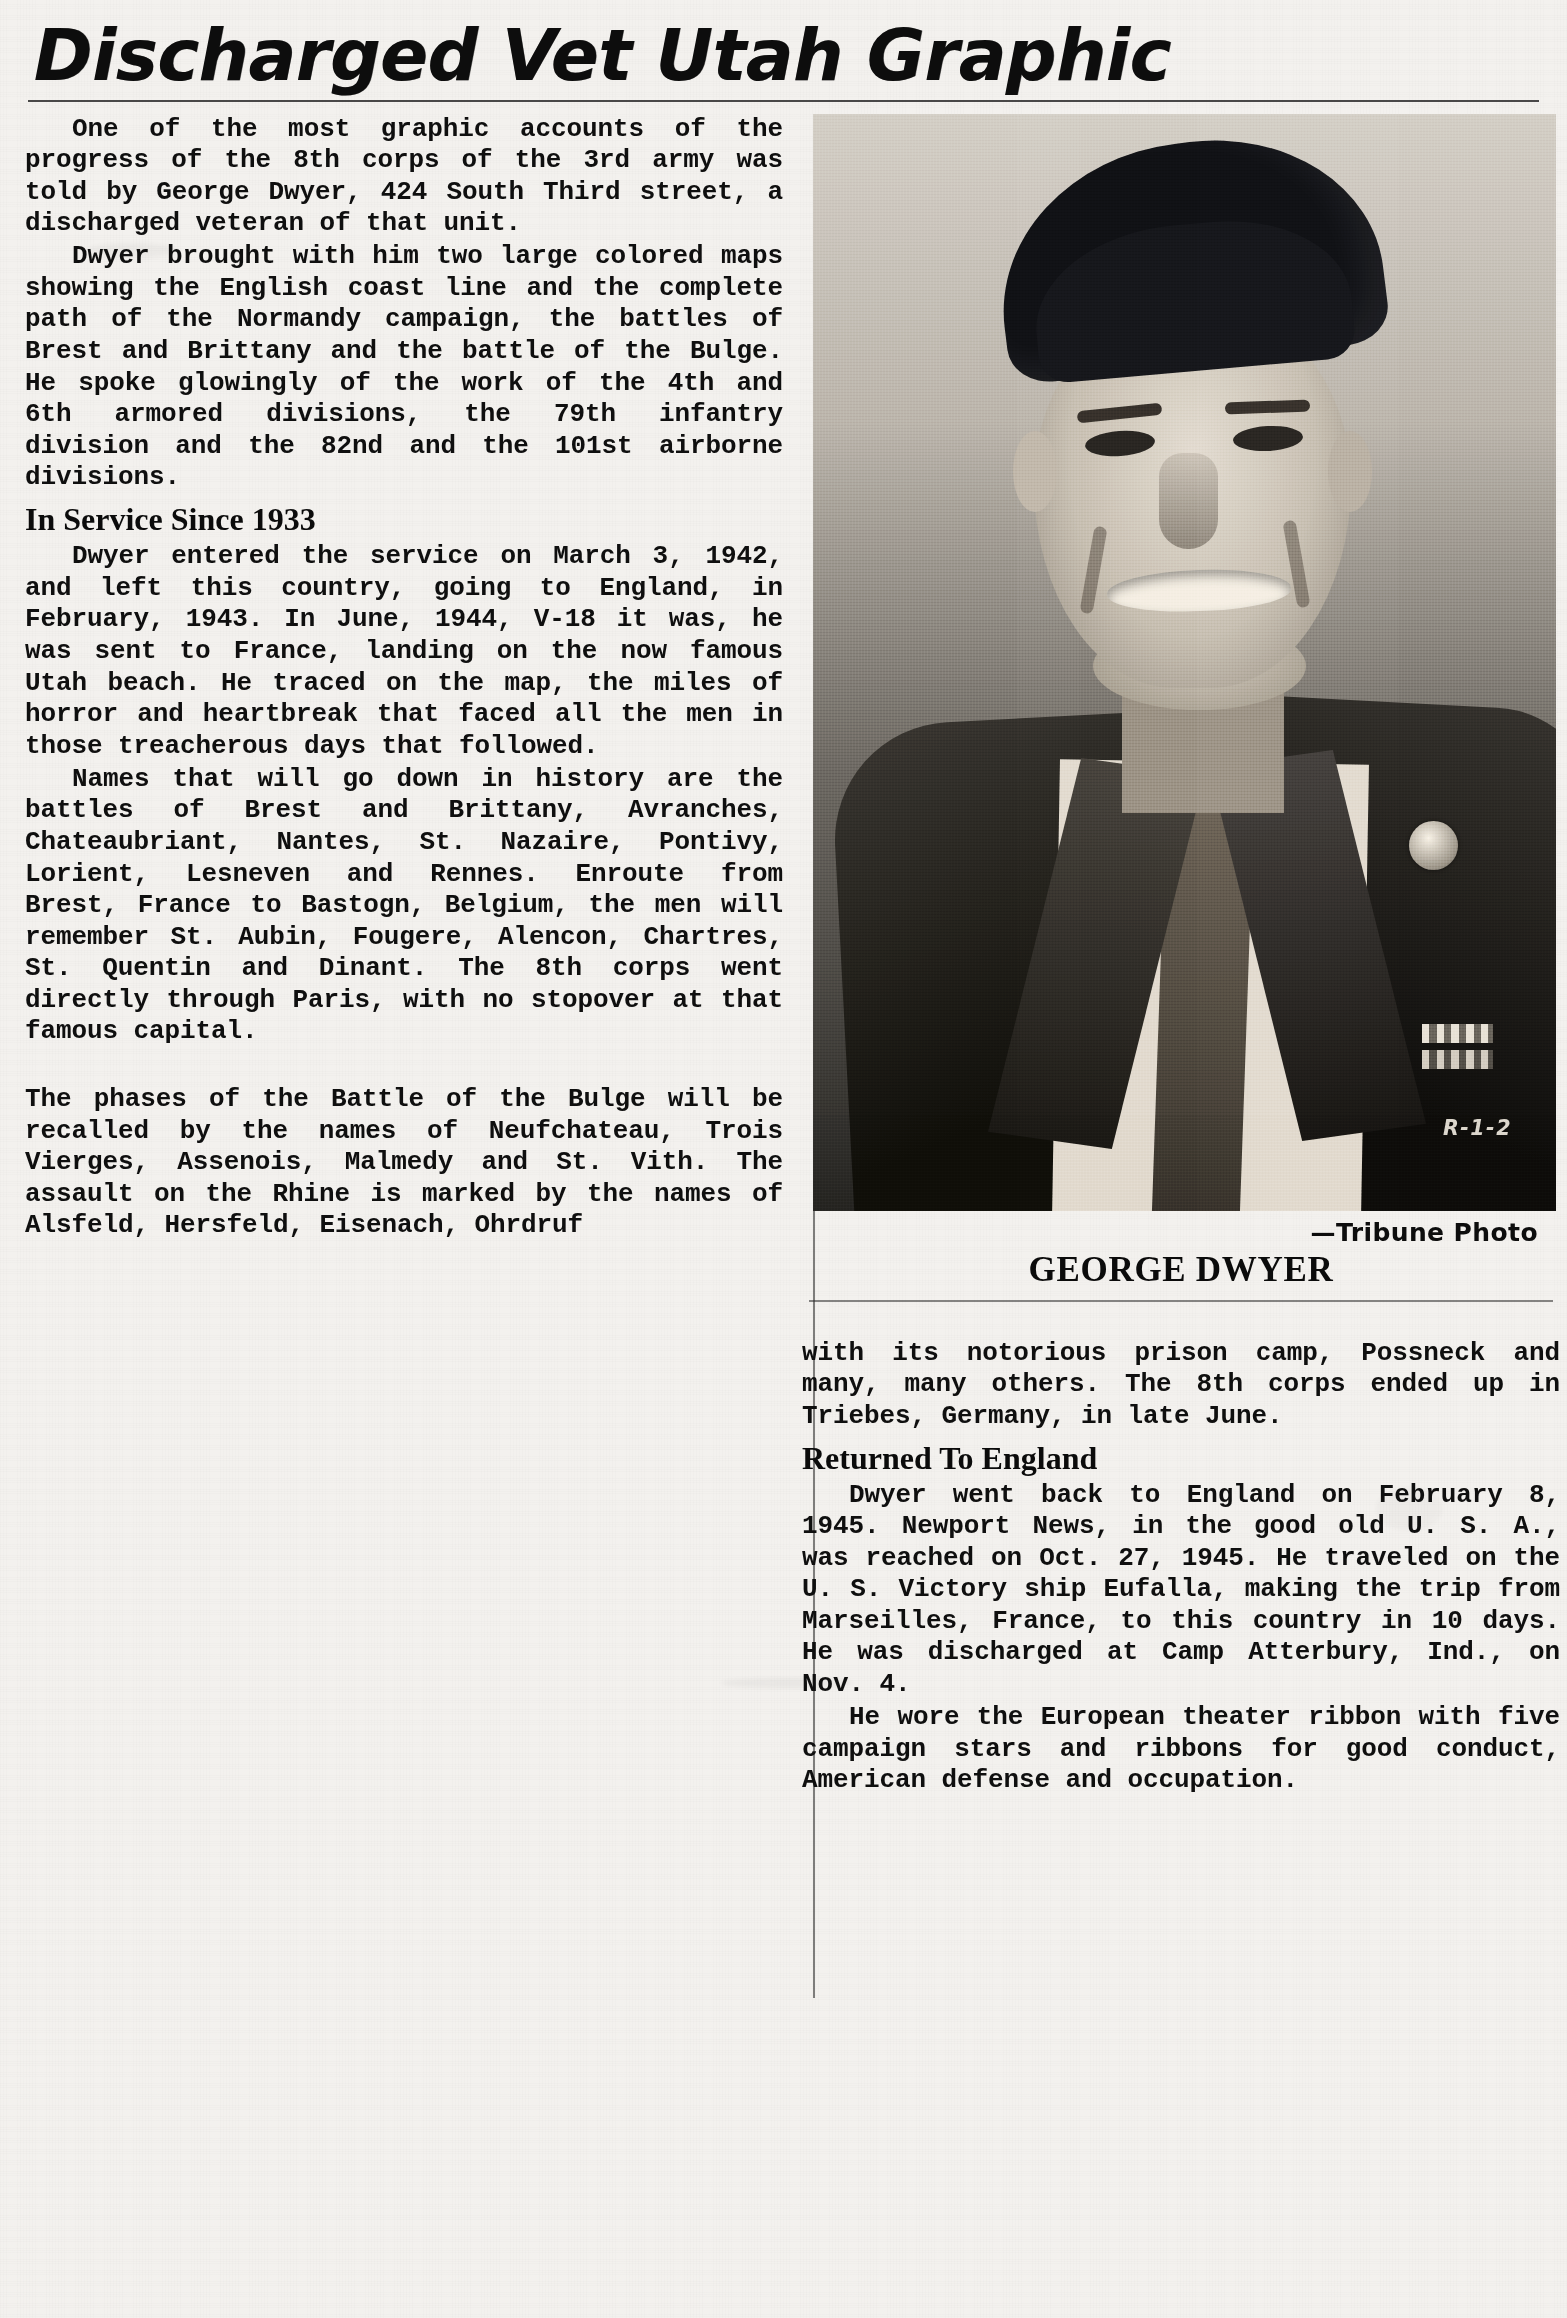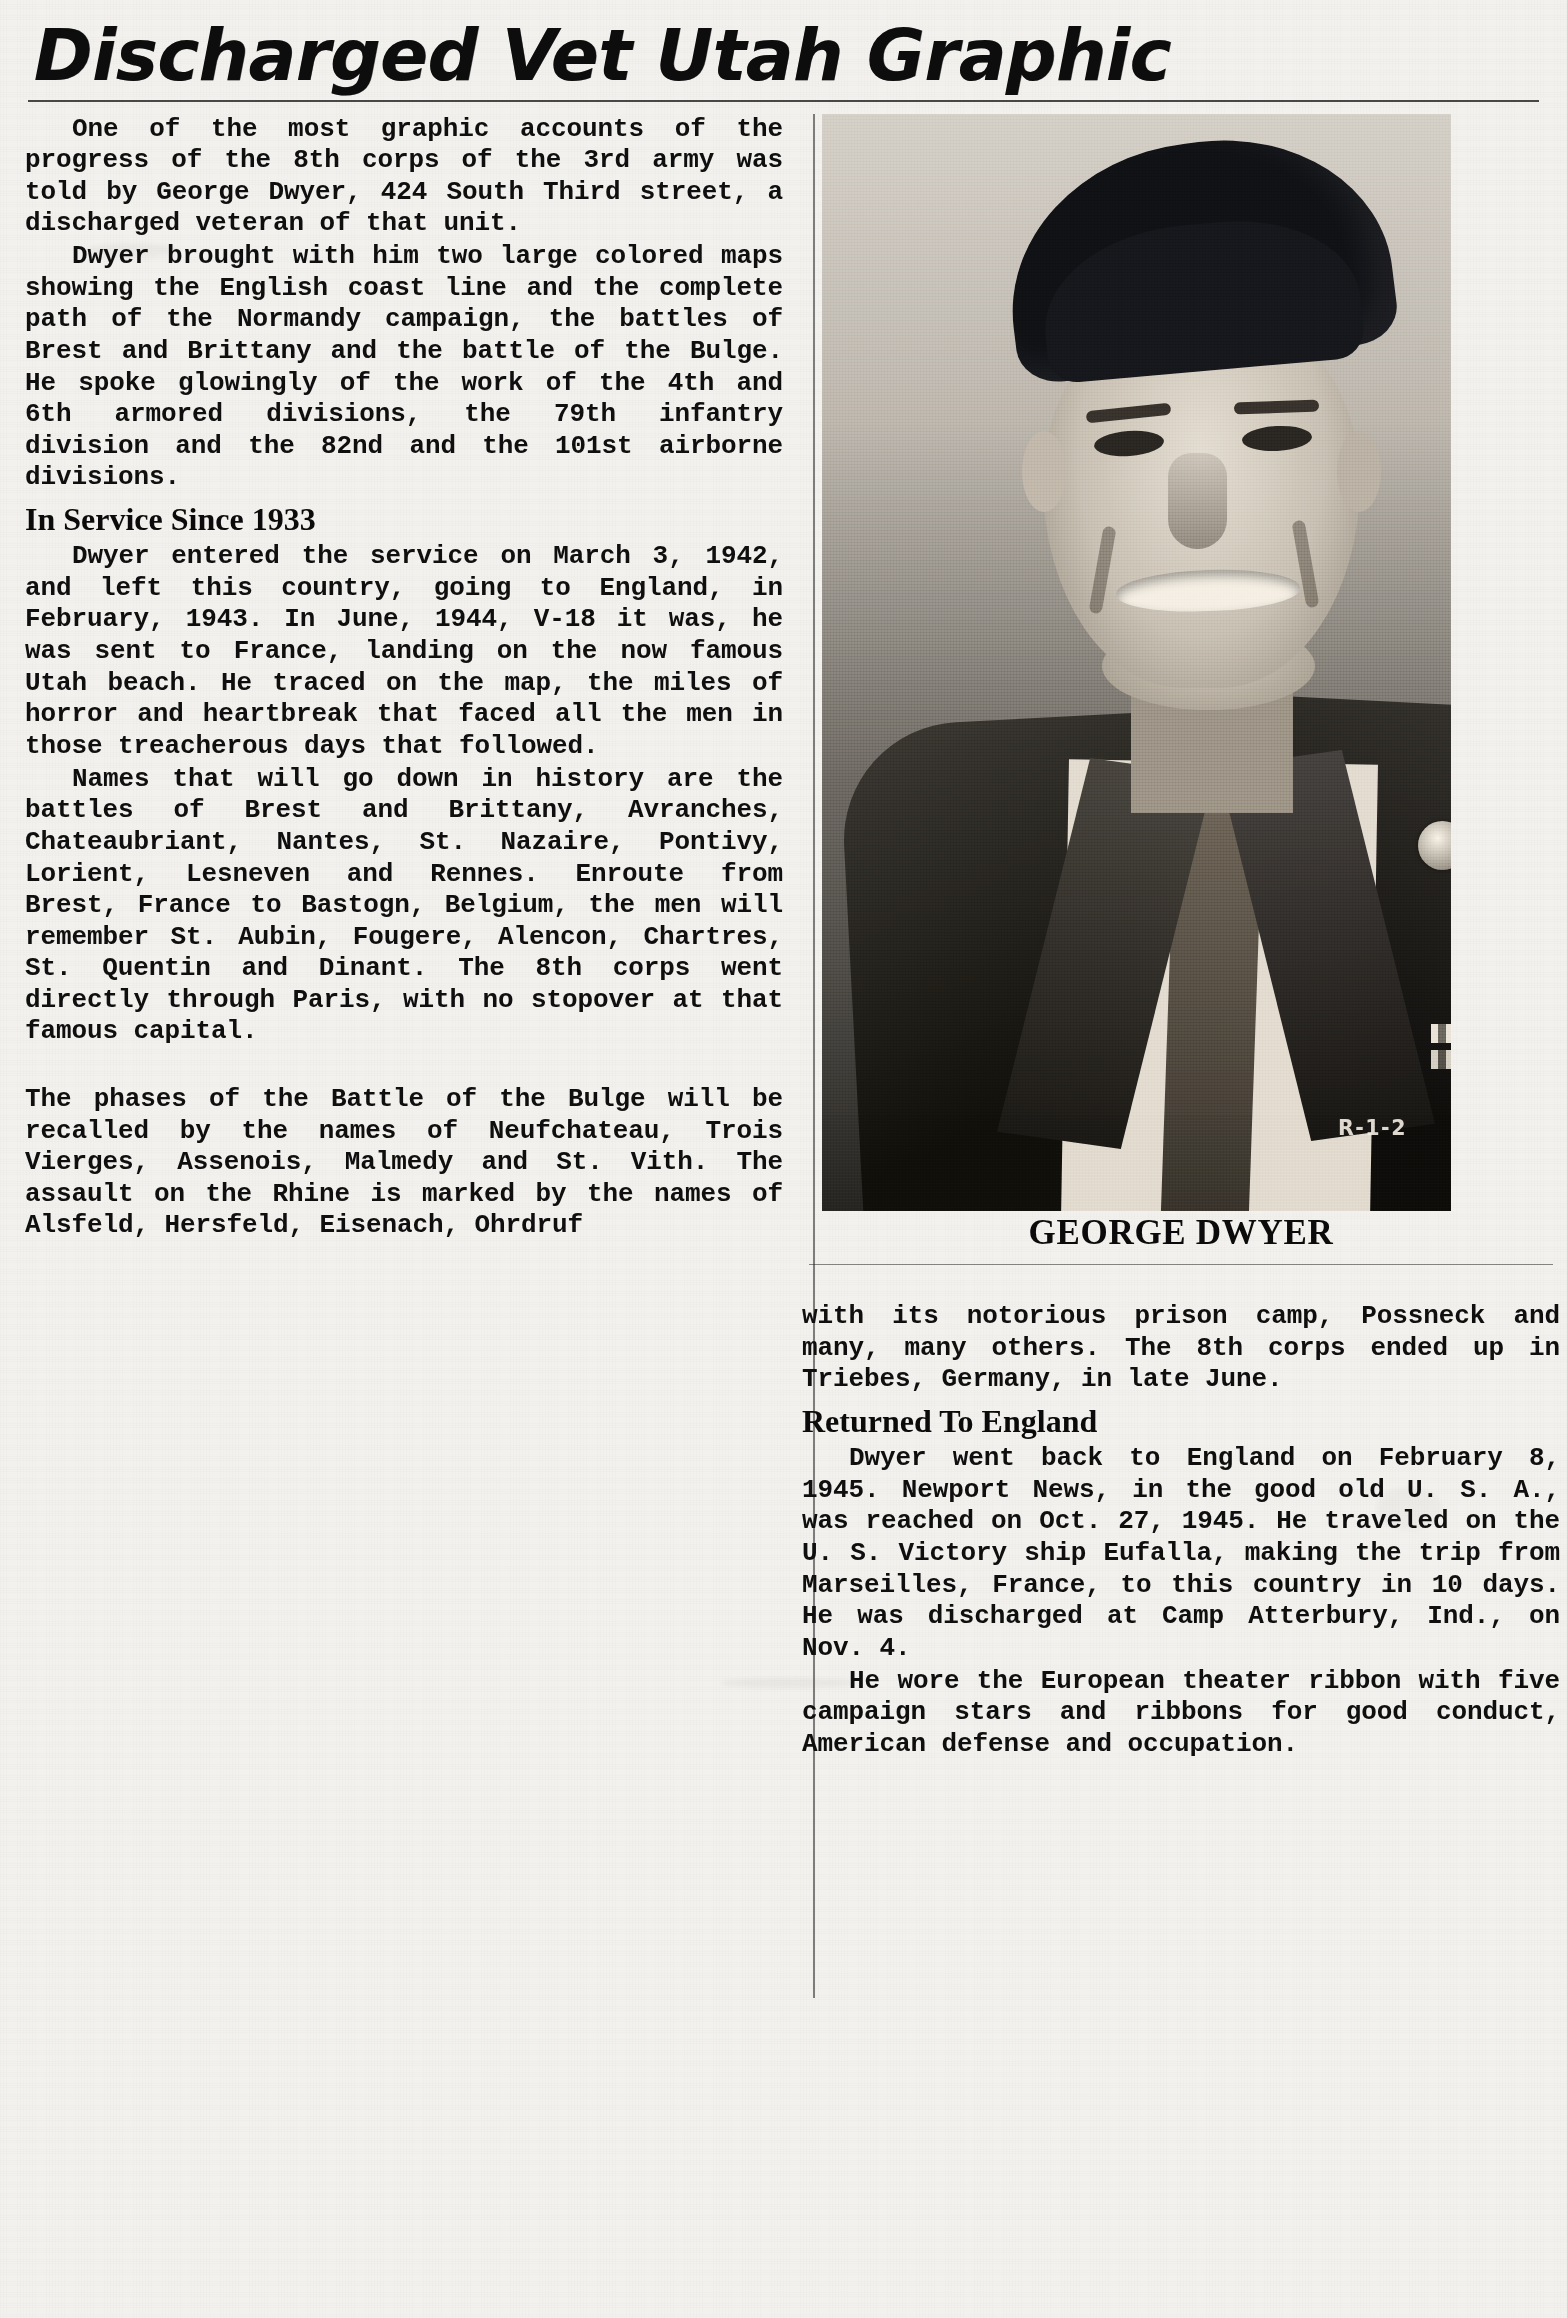--- a/index.html
+++ b/index.html
@@ -92,27 +92,28 @@
     margin: 7.4px 0 2.9px 0;
     letter-spacing: 0px;
     color: #0b0b0b;
   }
   .photo-wrap {
     width: 758px;
     margin: 0 0 2.9px 0;
   }
   .photo {
     position: relative;
-    width: 629px;
+    width: 743px;
     height: 1097px;
-    margin-left: 20px;
+    margin-left: 11px;
     background:
       radial-gradient(circle at 50% 34%, #d9d4cd 0%, #8e8a84 34%, #3b3a38 62%, #171717 85%);
     overflow: hidden;
     filter: contrast(1.05);
+    font-style: italic;
   }
   .grain {
     position: absolute;
     inset: 0;
     background-image:
       repeating-linear-gradient(0deg, rgba(255,255,255,0.05) 0px, rgba(255,255,255,0.05) 0.7px, rgba(0,0,0,0.05) 0.7px, rgba(0,0,0,0.05) 1.5px),
       repeating-linear-gradient(90deg, rgba(255,255,255,0.04) 0px, rgba(255,255,255,0.04) 0.7px, rgba(0,0,0,0.04) 0.7px, rgba(0,0,0,0.04) 1.5px);
     mix-blend-mode: overlay;
     opacity: 0.85;
   }
@@ -368,20 +369,21 @@
           <div class="p-smileline-r"></div>
           <div class="p-mouth"></div>
           <div class="p-pin"></div>
           <div class="p-ribbon"></div>
           <div class="p-ribbon2"></div>
           <div class="p-stamp">R-1-2</div>
           <div class="grain"></div>
         </div>
       </div>
 
+      <div class="photo-credit">—Tribune Photo</div>
       <div class="photo-caption">GEORGE DWYER</div>
       <div class="caption-rule"></div>
 
       <p class="body noindent">with its notorious prison camp, Possneck and many, many others. The 8th corps ended up in Triebes, Germany, in late June.</p>
 
       <h2 class="subhead">Returned To England</h2>
 
       <p class="body">Dwyer went back to England on February 8, 1945. Newport News, in the good old U. S. A., was reached on Oct. 27, 1945. He traveled on the U. S. Victory ship Eufalla, making the trip from Marseilles, France, to this country in 10 days. He was discharged at Camp Atterbury, Ind., on Nov. 4.</p>
       <p class="body">He wore the European theater ribbon with five campaign stars and ribbons for good conduct, American defense and occupation.</p>
     </div>

